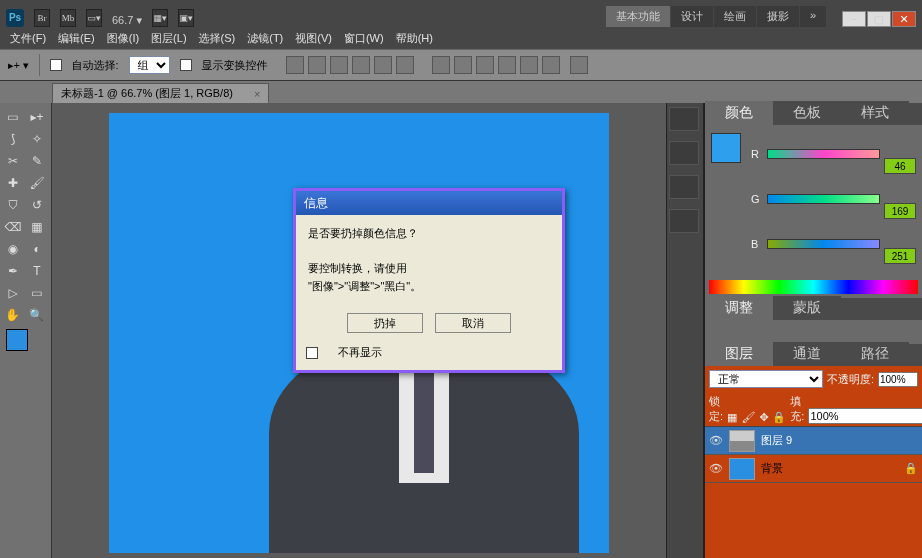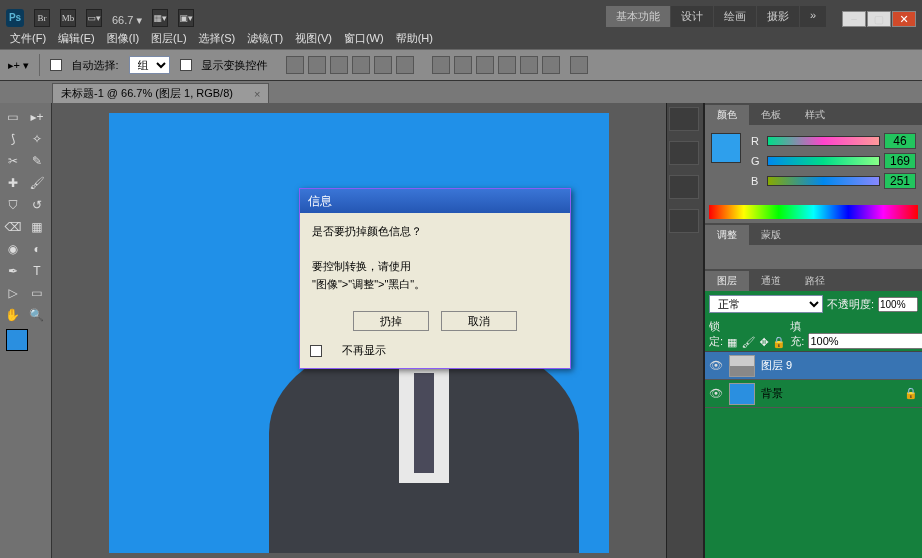--- a/index.html
+++ b/index.html
@@ -33,47 +33,47 @@
 .head{width:90px;height:110px;background:#be8a67;border-radius:45px 45px 30px 30px;position:absolute;top:-60px;left:110px;}
 .suit{position:absolute;bottom:0;left:0;width:310px;height:210px;background:#3c3f46;border-radius:120px 120px 0 0 / 90px 90px 0 0;}
 .shirt{position:absolute;top:20px;left:130px;width:50px;height:120px;background:#e8e8e8;}
 .tie{position:absolute;top:30px;left:145px;width:20px;height:100px;background:#4a4a5a;}
 .mic{position:absolute;bottom:60px;left:90px;width:110px;height:8px;background:#333;transform:rotate(-30deg);}
 .mic-head{position:absolute;bottom:100px;left:85px;width:30px;height:26px;background:#222;border-radius:50%;}
 .dock{width:38px;background:#464646;border-left:1px solid #222;border-right:1px solid #222;padding:4px 2px;display:flex;flex-direction:column;gap:10px;}
 .dock-icon{width:30px;height:24px;background:#3c3c3c;border:1px solid #555;}
 .panels{width:218px;background:#6a6a6a;border-left:1px solid #222;display:flex;flex-direction:column;}
 .panel-tabs{height:22px;background:#4a4a4a;display:flex;align-items:flex-end;}
-.ptab{padding:3px 12px;color:#ccc;background:#4a4a4a;font-size:10px;}
+.ptab{padding:3px 20px;color:#ccc;background:#4a4a4a;font-size:14px;}
 .ptab.active{background:#6a6a6a;color:#eee;}
 .color-panel{padding:8px 6px;background:#6a6a6a;}
 .color-row{display:flex;align-items:center;gap:4px;margin-bottom:4px;}
 .color-row .label{width:12px;color:#eee;}
 .slider{flex:1;height:10px;border:1px solid #333;}
 .slider.r{background:linear-gradient(90deg,#0d8,#f4c,#f99);}
 .slider.g{background:linear-gradient(90deg,#08e,#0d8,#8f8);}
 .slider.b{background:linear-gradient(90deg,#8a0,#08e,#88f);}
-.numbox{width:32px;height:16px;background:#22c55e;border:1px solid #444;text-align:center;font-size:12px;}
+.numbox{width:32px;height:16px;background:#84cc16;border:1px solid #444;text-align:center;font-size:10px;margin-top:25px;}
 .preview{width:30px;height:30px;background:#2e9fec;border:1px solid #333;position:relative;margin-right:4px;}
 .preview::after{content:"";position:absolute;left:4px;top:4px;width:30px;height:30px;border:1px solid #333;background:#2e9fec;z-index:-1;}
 .spectrum{height:14px;margin:4px;background:linear-gradient(90deg,red,yellow,lime,cyan,blue,magenta,red);}
-.layers-panel{background:#15803d;flex:1;}
+.layers-panel{background:#c2410c;flex:1;}
 .lay-opts{padding:4px;display:flex;align-items:center;gap:4px;color:#eee;font-size:10px;}
 .lay-opts input{width:40px;font-size:10px;}
 .lock-row{padding:2px 4px;display:flex;align-items:flex-end;gap:4px;color:#eee;font-size:10px;border-bottom:1px solid #444;}
 .layer{display:flex;align-items:center;height:28px;border-bottom:1px solid #555;padding:2px 4px;gap:6px;}
 .layer.selected{background:#3874b3;color:#fff;}
 .layer .eye{width:14px;color:#ddd;}
 .layer .thumb{width:26px;height:22px;border:1px solid #999;}
 .thumb.photo-thumb{background:linear-gradient(#ccc 50%,#888 50%);}
 .thumb.bg-thumb{background:#2a8fe0;}
 .layer .lock{margin-left:auto;color:#ccc;}
 .adj-panel{height:24px;}
 
-.dialog{position:absolute;left:299px;top:188px;width:272px;background:#ece9d8;border:1px solid #8b5cf6;box-shadow:2px 2px 6px rgba(0,0,0,0.5);z-index:50;}
+.dialog{position:absolute;left:293px;top:188px;width:272px;background:#ece9d8;border:3px solid #8b5cf6;box-shadow:2px 2px 6px rgba(0,0,0,0.5);z-index:50;}
 .dlg-title{height:24px;background:linear-gradient(#3a75d6,#2456b3);color:#fff;padding:4px 8px;font-size:12px;}
 .dlg-body{padding:10px 12px;color:#000;font-size:11px;line-height:1.6;}
 .dlg-btns{display:flex;justify-content:center;gap:12px;padding:8px;}
 .dlg-btn{width:76px;height:20px;border:1px solid #888;background:#ece9d8;}
 .dlg-check{padding:4px 10px 10px;display:flex;align-items:center;gap:20px;}
 .opt-icons{display:flex;gap:4px;margin-left:8px;}
 .opt-icon{width:18px;height:18px;background:#7a7a7a;border:1px solid #555;}
 </style>
 </head>
 <body>

